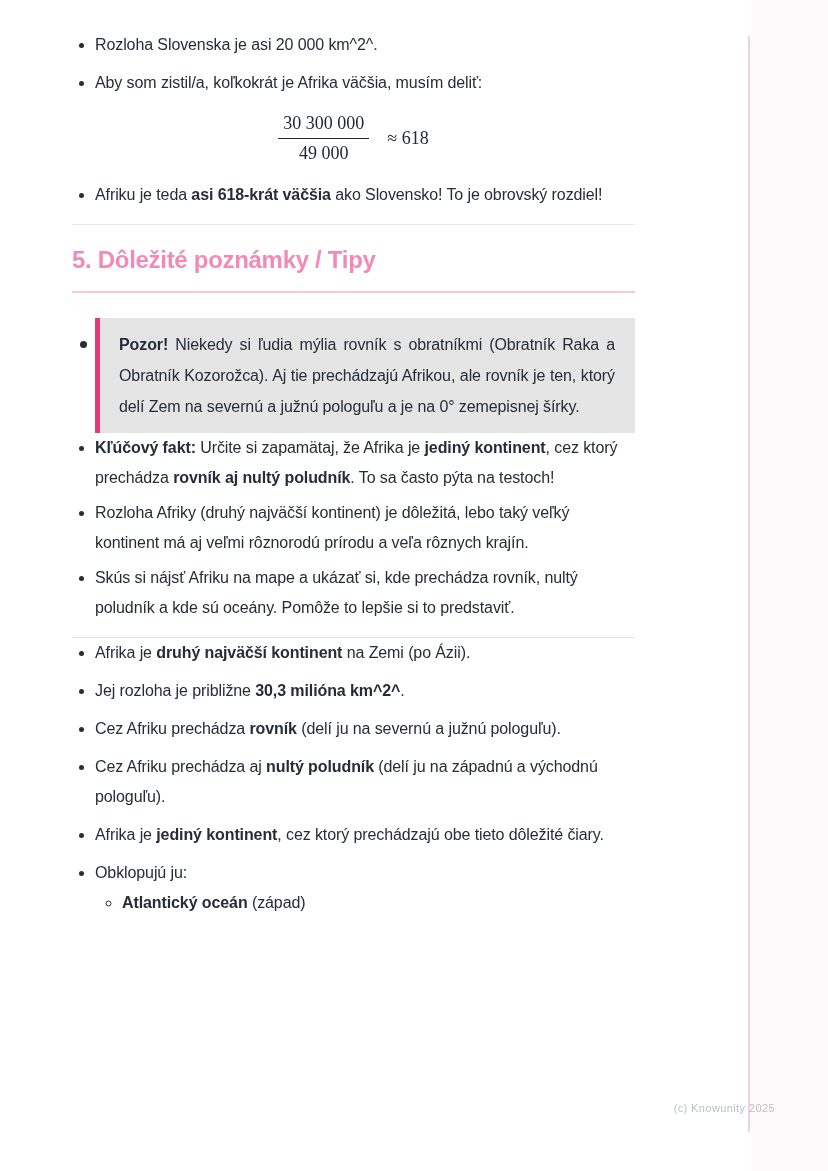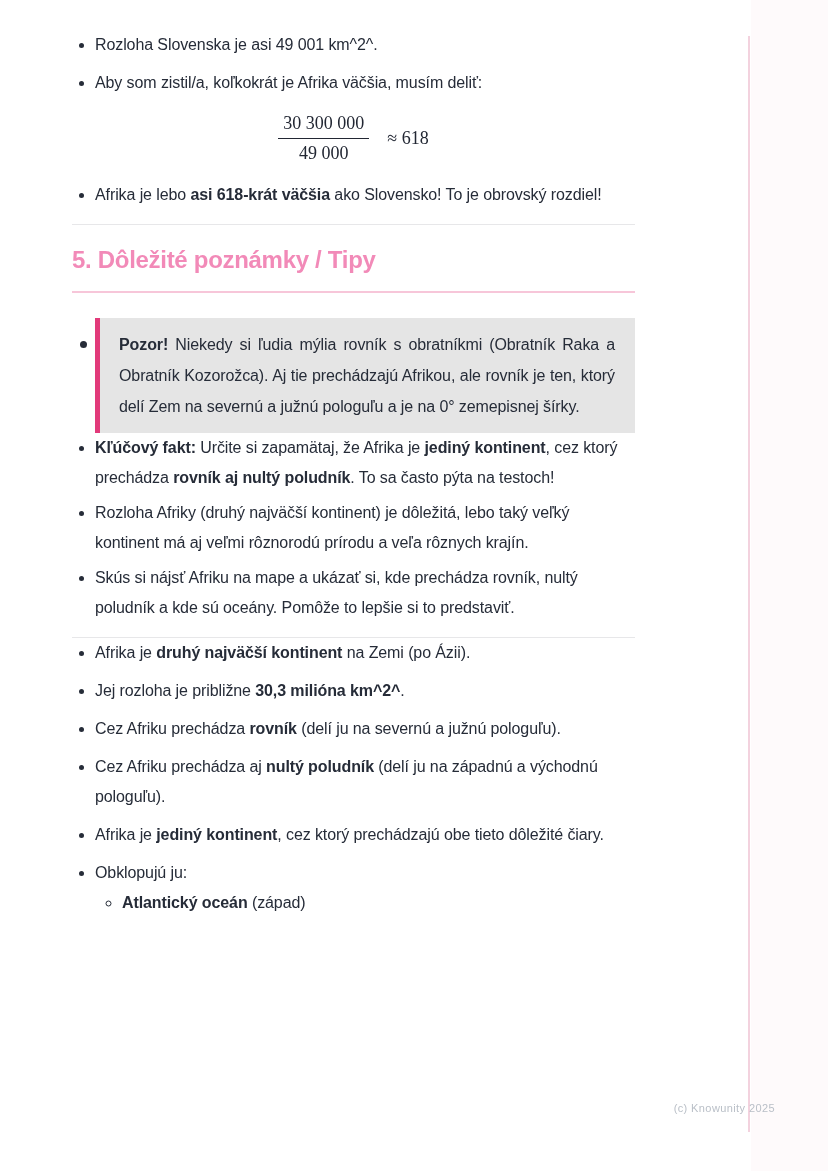--- a/index.html
+++ b/index.html
@@ -81,36 +81,36 @@
 </style>
 </head>
 <body>
 
 <div class="right-margin-strip"></div>
 <div class="page-edge-line"></div>
 
 <div class="content">
 
   <ul class="bullets">
-    <li><span>Rozloha Slovenska je asi 49 001 km^2^.</span></li>
+    <li><span>Rozloha Slovenska je asi 20 000 km^2^.</span></li>
     <li><span>Aby som zistil/a, koľkokrát je Afrika väčšia, musím deliť:</span></li>
   </ul>
 
   <div class="formula-wrap">
     <div class="formula">
       <span class="frac">
         <span class="num">30 300 000</span>
         <span class="den">49 000</span>
       </span>
       <span>≈ 618</span>
     </div>
   </div>
 
   <ul class="bullets">
-    <li><span>Afrika je lebo </span><span class="b">asi 618-krát väčšia</span><span> ako Slovensko! To je obrovský rozdiel!</span></li>
+    <li><span>Afriku je teda </span><span class="b">asi 618-krát väčšia</span><span> ako Slovensko! To je obrovský rozdiel!</span></li>
   </ul>
 
   <hr class="divider">
 
   <h2 class="section-heading">5. Dôležité poznámky / Tipy</h2>
 
   <div class="callout-row">
     <span class="callout-bullet-dot"></span>
     <div class="callout"><span class="b">Pozor!</span><span> Niekedy si ľudia mýlia rovník s obratníkmi (Obratník Raka a Obratník Kozorožca). Aj tie prechádzajú Afrikou, ale rovník je ten, ktorý delí Zem na severnú a južnú pologuľu a je na 0° zemepisnej šírky.</span></div>
   </div>

